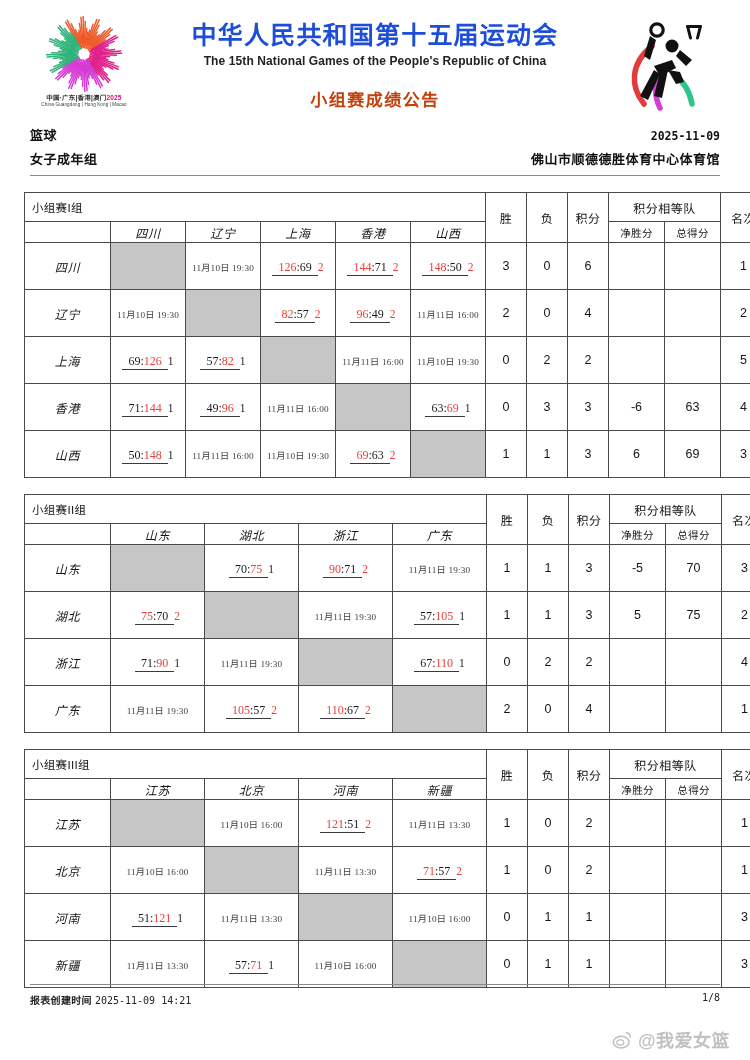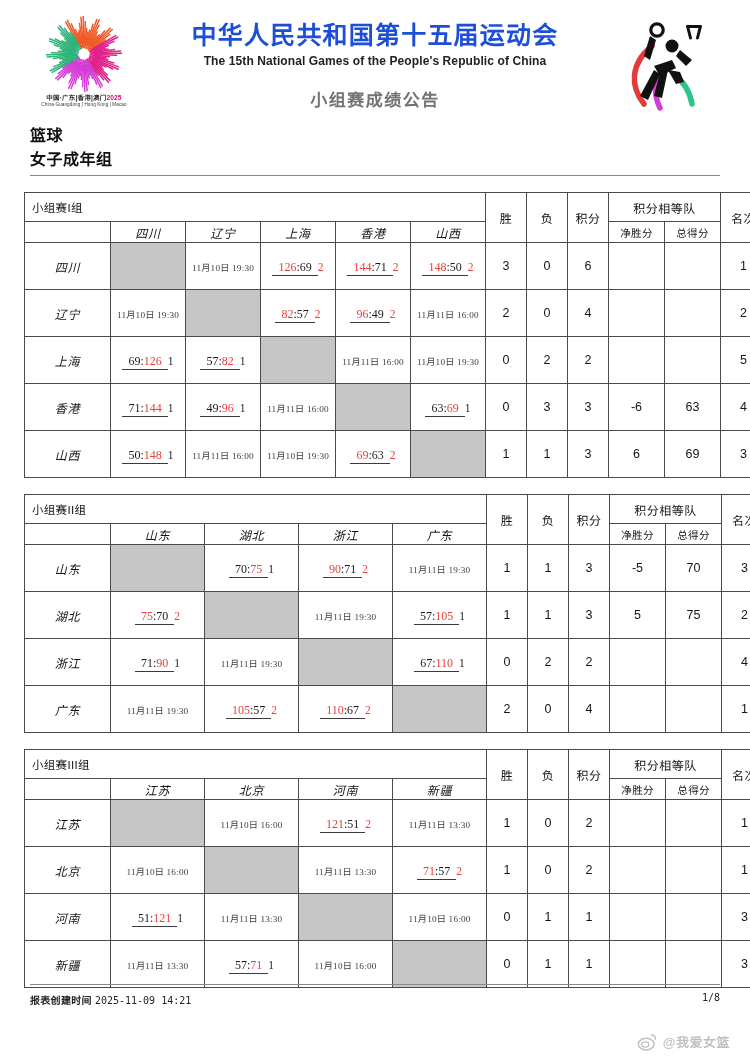--- a/index.html
+++ b/index.html
@@ -92,21 +92,21 @@
     font-size: 12px;
     font-weight: bold;
     color: #222;
     letter-spacing: .1px;
     margin-top: 3px;
   }
   .title-sub {
     font-size: 17px;
     font-weight: bold;
     letter-spacing: 1.5px;
-    color: #737373;
+    color: #c2410c;
     margin-top: 18px;
     font-family: "DejaVu Sans", "Liberation Sans", sans-serif;
   }
 
   .logo-right {
     position: absolute;
     right: 14px;
     top: 12px;
     width: 104px;
     height: 100px;
@@ -123,21 +123,21 @@
     left: 8px;
     top: 0;
   }
   .meta-right {
     position: absolute;
     right: 8px;
     top: 0;
     text-align: right;
   }
   .meta-line {
-    font-size: 16px;
+    font-size: 13px;
     font-weight: bold;
     color: #111;
     line-height: 24px;
     letter-spacing: .5px;
     white-space: nowrap;
   }
   .meta-line.date {
     font-family: "DejaVu Sans Mono", "Liberation Mono", monospace;
     font-size: 11.5px;
     letter-spacing: 0;
@@ -282,21 +282,21 @@
   .watermark {
     position: absolute;
     right: 20px;
     bottom: 8px;
     display: flex;
     align-items: center;
     gap: 5px;
     opacity: .62;
   }
   .wm-text {
-    font-size: 13px;
+    font-size: 18px;
     font-weight: bold;
     color: #9a9a9a;
     letter-spacing: .5px;
   }
 </style>
 </head>
 <body>
 
 <div class="page">
 
@@ -448,20 +448,24 @@
         <path d="M58 58 L70 60 L74 70 L66 72 Z"></path>
       </g>
     </svg>
   </div>
 
   <div class="meta">
     <div class="meta-left">
       <div class="meta-line">篮球</div>
       <div class="meta-line">女子成年组</div>
     </div>
+    <div class="meta-right">
+      <div class="meta-line date">2025-11-09</div>
+      <div class="meta-line">佛山市顺德德胜体育中心体育馆</div>
+    </div>
     <div class="rule"></div>
   </div>
 
   <div class="tables">
       <table class="group">
         <colgroup>
           <col style="width: 86px;">
           <col style="width: 75px;">
           <col style="width: 75px;">
           <col style="width: 75px;">

